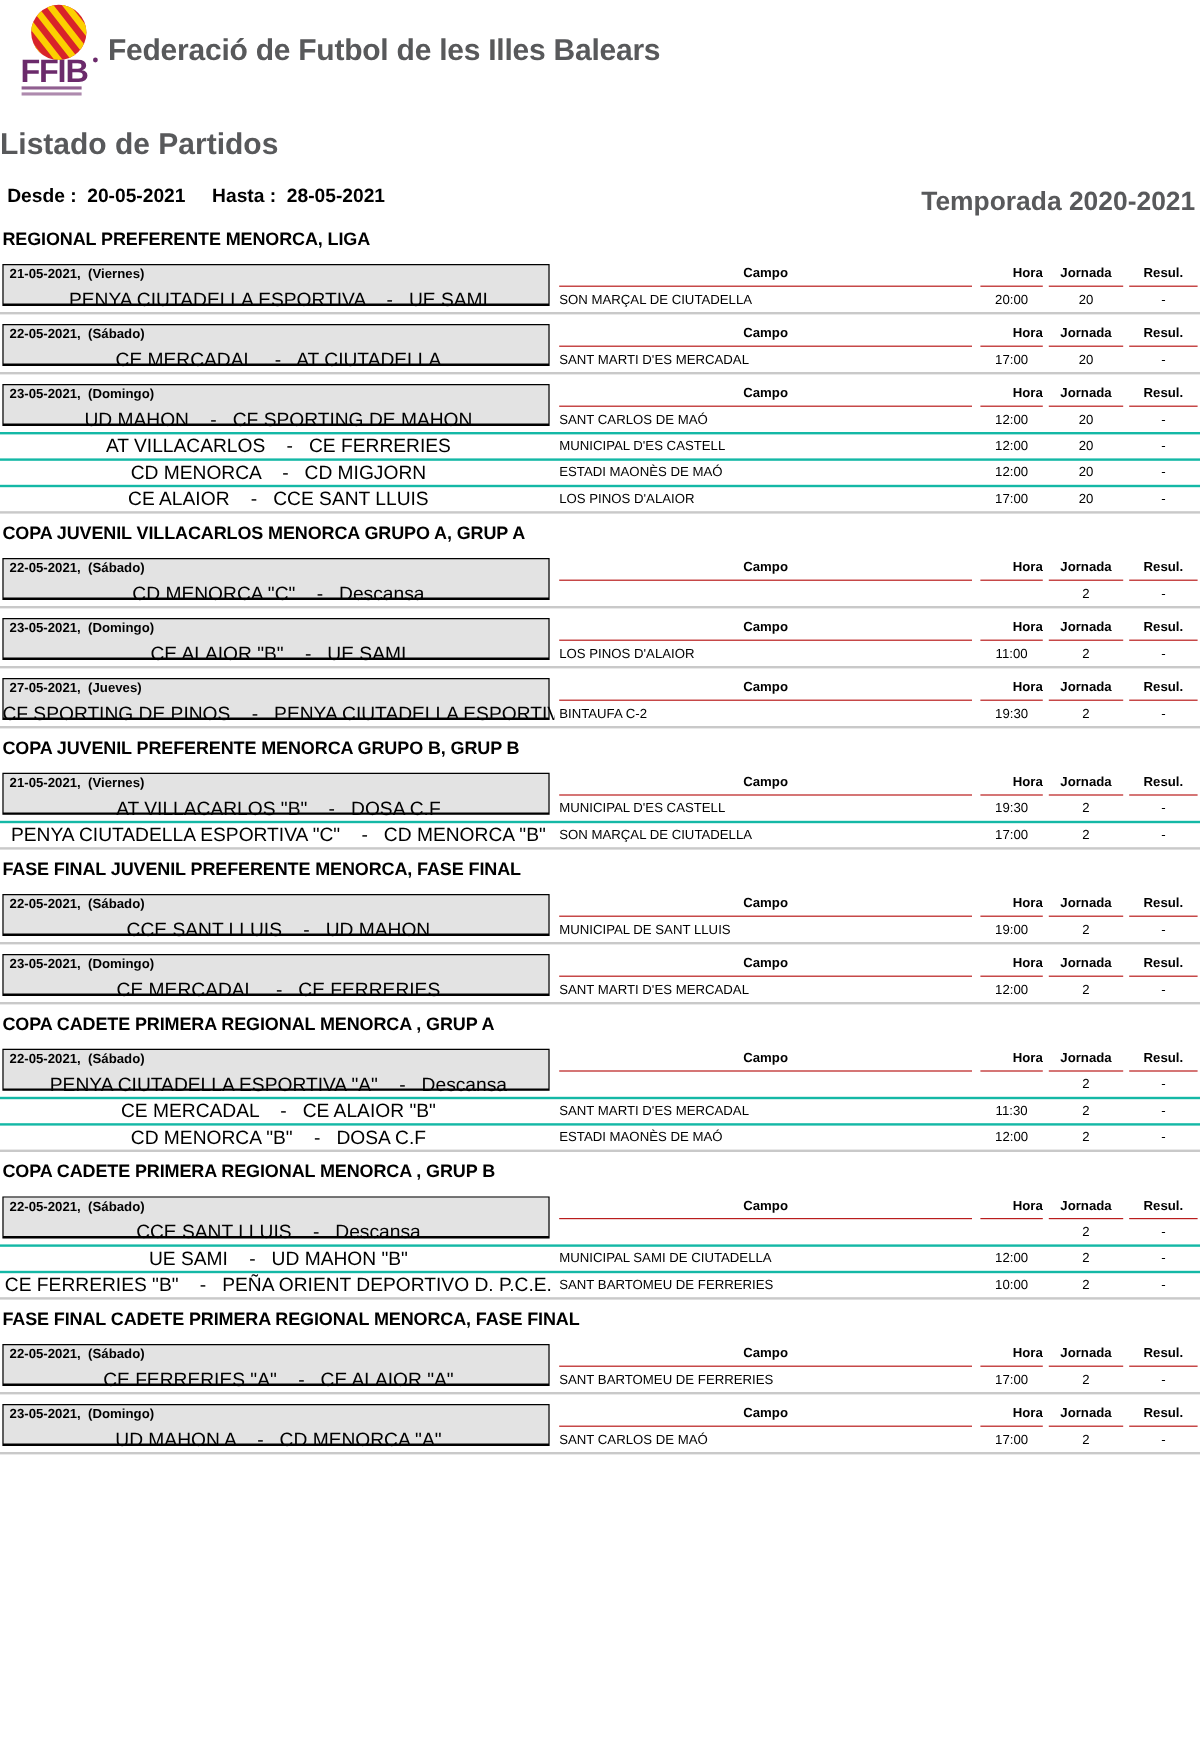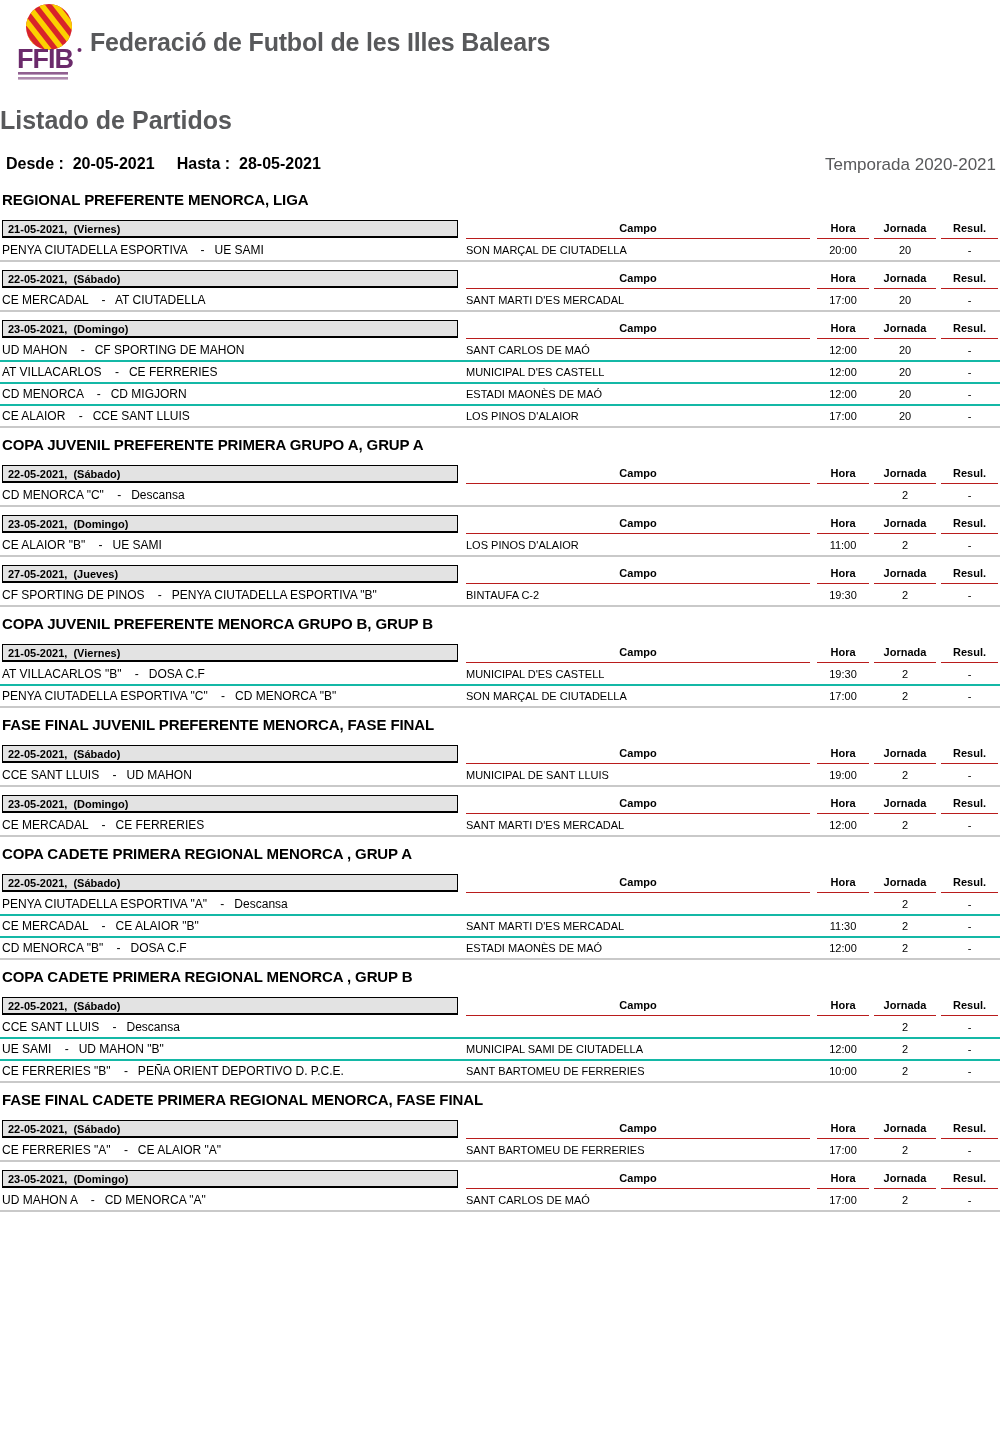--- a/index.html
+++ b/index.html
@@ -51,22 +51,22 @@
     position: absolute;
     left: 6px; top: 0;
     font-size: 16px;
     font-weight: bold;
     color: #000000;
     white-space: pre;
   }
   .range-right {
     position: absolute;
     right: 4px; top: 0;
-    font-size: 17px;
-    font-weight: normal;
+    font-size: 22px;
+    font-weight: bold;
     color: #58595b;
   }
 
   
   .competition { margin-top: 2px; }
   .comp-title {
     font-size: 15px;
     font-weight: bold;
     color: #000;
     padding: 0 0 0 2px;
@@ -77,59 +77,60 @@
   .day-block { margin-bottom: 8px; }
 
   
   .day-head {
     position: relative;
     height: 20px;
   }
   .day-date {
     position: absolute;
     left: 2px; top: 0;
-    width: 456px; height: 18px;
+    width: 456px; height: 35px;
     background: #e3e3e3;
     border: 1px solid #000;
     border-bottom: 2px solid #000;
     font-size: 11px;
     font-weight: bold;
     line-height: 17px;
     padding-left: 5px;
     white-space: pre;
   }
   .col-campo-h, .col-hora-h, .col-jor-h, .col-res-h {
     position: absolute;
     top: 0;
     height: 19px;
     font-size: 11px;
     font-weight: bold;
     text-align: center;
     line-height: 16px;
     border-bottom: 1px solid #b91c1c;
   }
   .col-campo-h { left: 466px; width: 344px; }
-  .col-hora-h  { left: 817px; width: 52px; }
+  .col-hora-h  { left: 817px; width: 52px; text-align: right; }
   .col-jor-h   { left: 874px; width: 62px; }
   .col-res-h   { left: 941px; width: 57px; }
 
   
   .match-row {
     position: relative;
     height: 22px;
     border-bottom: 2px solid #14b8a6;
   }
   .m-teams {
     position: absolute;
     left: 2px; top: 0;
     width: 460px;
-    font-size: 12px;
+    font-size: 16px;
     line-height: 21px;
     white-space: pre;
     overflow: hidden;
+    text-align: center;
   }
   .m-campo {
     position: absolute;
     left: 466px; top: 0;
     width: 348px;
     font-size: 11px;
     line-height: 21px;
     white-space: nowrap;
     overflow: hidden;
   }
@@ -265,21 +266,21 @@
         <div class="match-row">
           <div class="m-teams">CE ALAIOR    -   CCE SANT LLUIS</div>
           <div class="m-campo">LOS PINOS D'ALAIOR</div>
           <div class="m-hora">17:00</div>
           <div class="m-jornada">20</div>
           <div class="m-resul">-</div>
         </div>
       </div>
     </div>
     <div class="competition">
-      <div class="comp-title">COPA JUVENIL PREFERENTE PRIMERA GRUPO A, GRUP A</div>
+      <div class="comp-title">COPA JUVENIL VILLACARLOS MENORCA GRUPO A, GRUP A</div>
       <div class="day-block">
         <div class="day-head">
           <div class="day-date">22-05-2021,  (Sábado)</div>
           <div class="col-campo-h">Campo</div>
           <div class="col-hora-h">Hora</div>
           <div class="col-jor-h">Jornada</div>
           <div class="col-res-h">Resul.</div>
         </div>
         <div class="match-row">
           <div class="m-teams">CD MENORCA "C"    -   Descansa</div>

